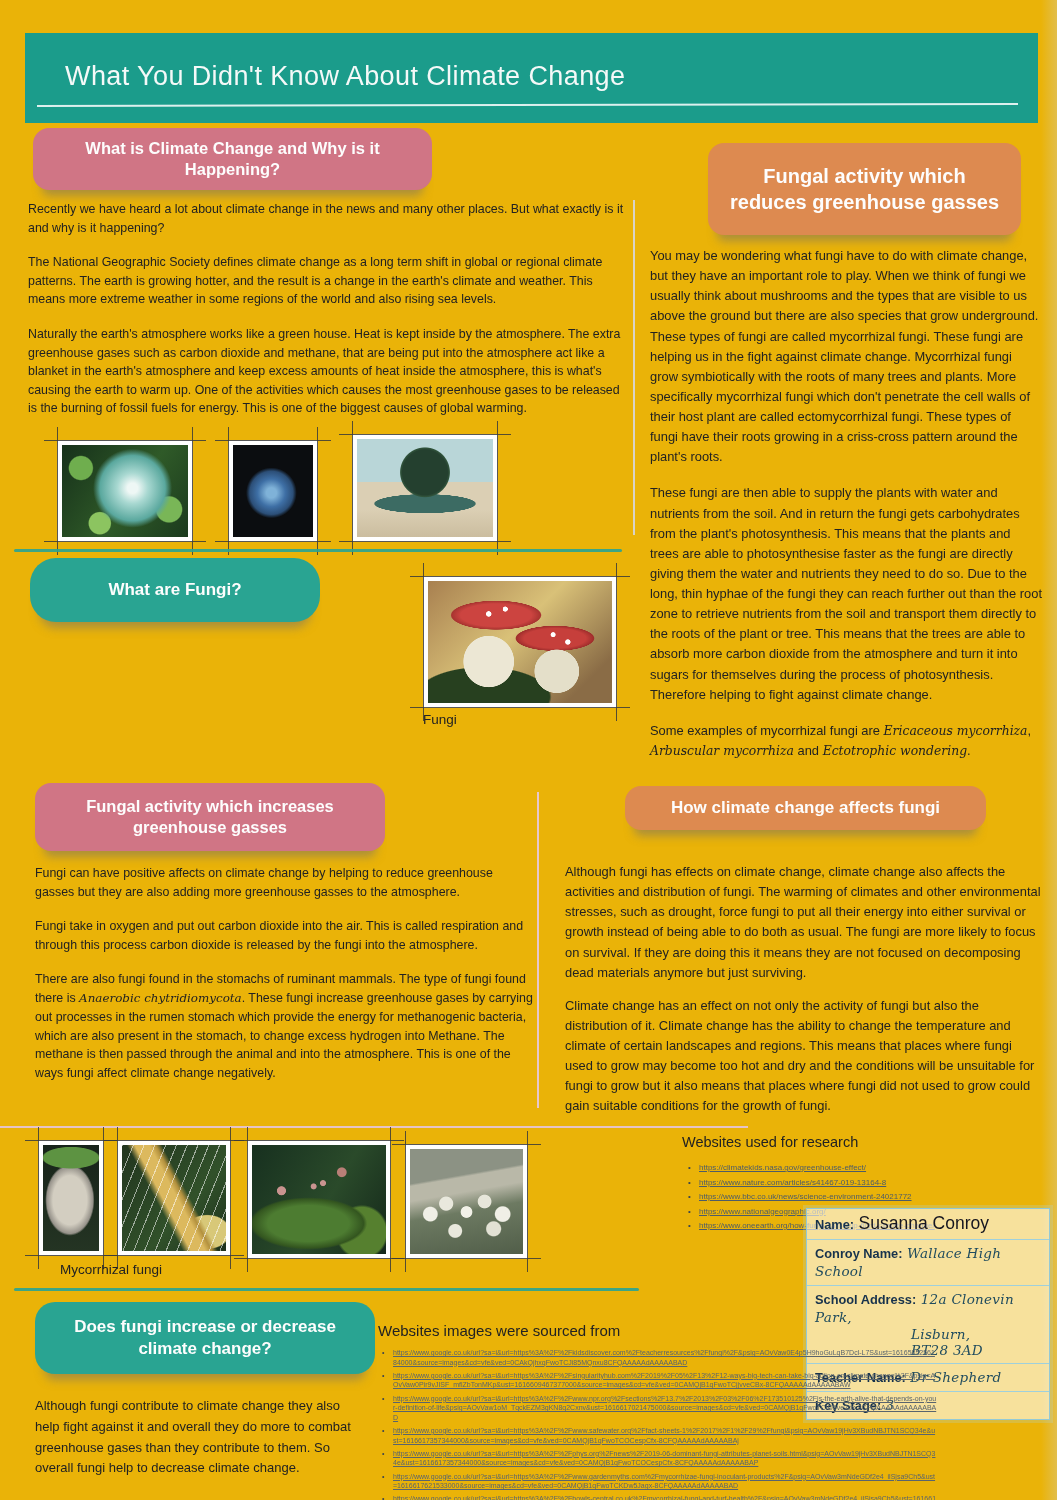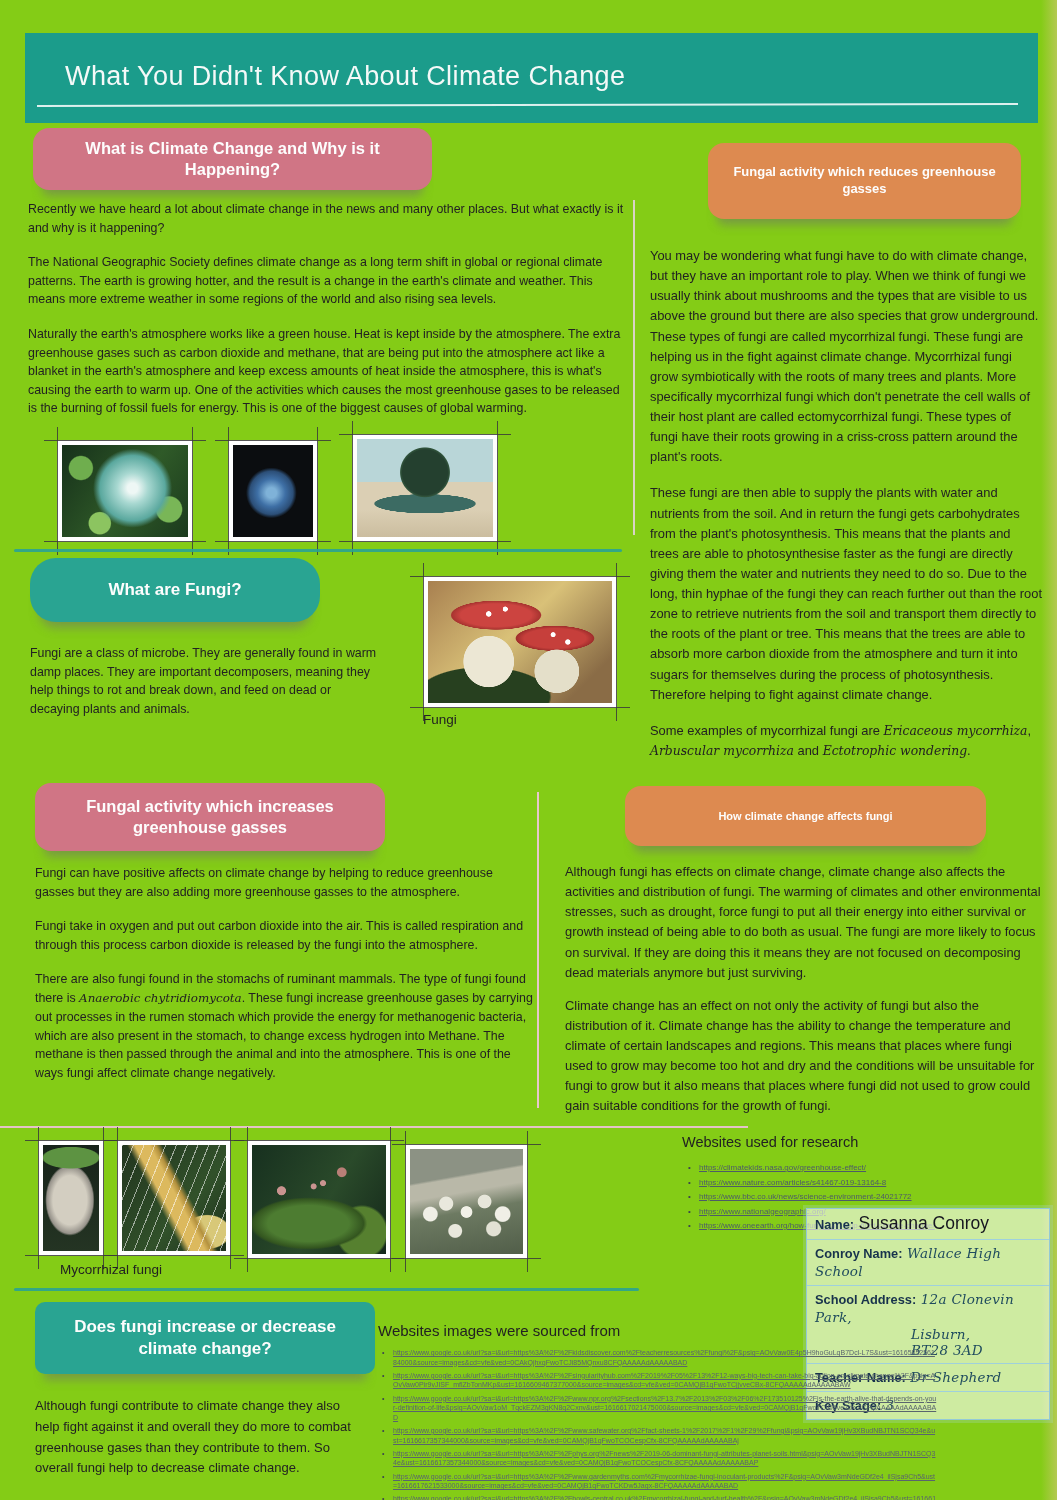--- a/index.html
+++ b/index.html
@@ -1,16 +1,16 @@
 <!DOCTYPE html>
 <html><head>
 <meta charset="utf-8">
 <style>
   html,body{margin:0;padding:0;background:#e8e8e4;}
-  .page{position:relative;width:1057px;height:1500px;margin:0 auto;background:#84cc16;
+  .page{position:relative;width:1057px;height:1500px;margin:0 auto;background:#eab308;
         font-family:"Liberation Sans", sans-serif;color:#1f1f1f;overflow:hidden;}
   .scan-strip{position:absolute;right:0;top:0;width:16px;height:100%;
         background:linear-gradient(to left, rgba(219,199,130,.55), rgba(219,199,130,0));}
   
   .banner{position:absolute;left:25px;top:33px;width:1013px;height:90px;background:#1b9c8b;}
   .banner h1{margin:0;padding:28px 0 0 40px;font-size:27px;font-weight:400;color:#f4f9f8;letter-spacing:.4px;}
   .banner::after{content:"";position:absolute;left:12px;right:20px;bottom:17px;height:2px;
         background:rgba(255,255,255,.85);transform:rotate(-.12deg);}
   
   .hdr{position:absolute;display:flex;align-items:center;justify-content:center;text-align:center;
@@ -116,21 +116,21 @@
 <div class="page">
   <div class="scan-strip"></div>
 
   <div class="banner">
     <h1>What You Didn't Know About Climate Change</h1>
   </div>
 
   <div class="hdr pink" style="left:33px;top:128px;width:347px;height:62px;border-radius:16px;font-size:16.5px;padding:0 26px;">
     <span>What is Climate Change and Why is it Happening?</span>
   </div>
-  <div class="hdr orange" style="left:708px;top:143px;width:277px;height:76px;border-radius:16px;font-size:13px;padding:0 18px;">
+  <div class="hdr orange" style="left:708px;top:143px;width:277px;height:92px;border-radius:16px;font-size:20px;padding:0 18px;">
     <span>Fungal activity which reduces greenhouse gasses</span>
   </div>
 
   <div class="vline" style="left:633px;top:200px;height:335px;background:#d9d3c7;"></div>
 
   <div class="txt" style="left:28px;top:200px;width:604px;">
     <p>Recently we have heard a lot about climate change in the news and many other places. But what exactly is it and why is it happening?</p>
     <p>The National Geographic Society defines climate change as a long term shift in global or regional climate patterns. The earth is growing hotter, and the result is a change in the earth's climate and weather. This means more extreme weather in some regions of the world and also rising sea levels.</p>
     <p>Naturally the earth's atmosphere works like a green house. Heat is kept inside by the atmosphere. The extra greenhouse gases such as carbon dioxide and methane, that are being put into the atmosphere act like a blanket in the earth's atmosphere and keep excess amounts of heat inside the atmosphere, this is what's causing the earth to warm up. One of the activities which causes the most greenhouse gases to be released is the burning of fossil fuels for energy. This is one of the biggest causes of global warming.</p>
   </div>
@@ -145,43 +145,40 @@
   </div>
   <div class="frame" style="left:352px;top:434px;width:146px;height:108px;">
     <span class="vm"></span>
     <div class="photo ph-earth-melt"></div>
   </div>
 
   <div class="tline" style="left:14px;top:549px;width:608px;"></div>
 
   <div class="hdr teal" style="left:30px;top:558px;width:290px;height:64px;border-radius:26px;font-size:17px;">
     <span>What are Fungi?</span>
-  </div>
-  <div class="txt" style="left:30px;top:644px;width:350px;">
-    <p>Fungi are a class of microbe. They are generally found in warm damp places. They are important decomposers, meaning they help things to rot and break down, and feed on dead or decaying plants and animals.</p>
   </div>
 
   <div class="frame" style="left:423px;top:576px;width:194px;height:132px;">
     <span class="vm"></span>
     <div class="photo ph-mushroom"></div>
   </div>
   <div class="caption" style="left:423px;top:712px;width:194px;">Fungi</div>
 
   <div class="txt rc" style="left:650px;top:246px;width:392px;">
     <p>You may be wondering what fungi have to do with climate change, but they have an important role to play. When we think of fungi we usually think about mushrooms and the types that are visible to us above the ground but there are also species that grow underground. These types of fungi are called mycorrhizal fungi. These fungi are helping us in the fight against climate change. Mycorrhizal fungi grow symbiotically with the roots of many trees and plants. More specifically mycorrhizal fungi which don't penetrate the cell walls of their host plant are called ectomycorrhizal fungi. These types of fungi have their roots growing in a criss-cross pattern around the plant's roots.</p>
     <p>These fungi are then able to supply the plants with water and nutrients from the soil. And in return the fungi gets carbohydrates from the plant's photosynthesis. This means that the plants and trees are able to photosynthesise faster as the fungi are directly giving them the water and nutrients they need to do so. Due to the long, thin hyphae of the fungi they can reach further out than the root zone to retrieve nutrients from the soil and transport them directly to the roots of the plant or tree. This means that the trees are able to absorb more carbon dioxide from the atmosphere and turn it into sugars for themselves during the process of photosynthesis. Therefore helping to fight against climate change.</p>
     <p>
       <span>Some examples of mycorrhizal fungi are </span><span class="it">Ericaceous mycorrhiza</span><span>, </span><span class="it">Arbuscular mycorrhiza</span><span> and </span><span class="it">Ectotrophic wondering</span><span>.</span>
     </p>
   </div>
 
   <div class="hdr pink" style="left:35px;top:783px;width:310px;height:68px;border-radius:16px;font-size:16.5px;padding:0 20px;">
     <span>Fungal activity which increases greenhouse gasses</span>
   </div>
-  <div class="hdr orange" style="left:625px;top:786px;width:325px;height:60px;border-radius:16px;font-size:11px;padding:0 18px;">
+  <div class="hdr orange" style="left:625px;top:786px;width:325px;height:44px;border-radius:16px;font-size:17px;padding:0 18px;">
     <span>How climate change affects fungi</span>
   </div>
 
   <div class="vline" style="left:537px;top:792px;height:316px;background:#e8c7cc;"></div>
 
   <div class="txt" style="left:35px;top:864px;width:498px;">
     <p>Fungi can have positive affects on climate change by helping to reduce greenhouse gasses but they are also adding more greenhouse gasses to the atmosphere.</p>
     <p>Fungi take in oxygen and put out carbon dioxide into the air. This is called respiration and through this process carbon dioxide is released by the fungi into the atmosphere.</p>
     <p>
       <span>There are also fungi found in the stomachs of ruminant mammals. The type of fungi found there is </span><span class="it">Anaerobic chytridiomycota</span><span>. These fungi increase greenhouse gases by carrying out processes in the rumen stomach which provide the energy for methanogenic bacteria, which are also present in the stomach, to change excess hydrogen into Methane. The methane is then passed through the animal and into the atmosphere. This is one of the ways fungi affect climate change negatively.</span>
@@ -242,21 +239,21 @@
       <span class="hand">Dr Shepherd</span>
     </div>
     <div class="row">
       <span class="label">Key Stage:</span>
       <span class="hand">3</span>
     </div>
   </div>
 
   <div class="tline" style="left:14px;top:1288px;width:625px;"></div>
 
-  <div class="hdr teal" style="left:35px;top:1302px;width:312px;height:72px;border-radius:10px;font-size:17px;padding:0 14px;">
+  <div class="hdr teal" style="left:35px;top:1302px;width:312px;height:72px;border-radius:20px;font-size:17px;padding:0 14px;">
     <span>Does fungi increase or decrease climate change?</span>
   </div>
   <div class="txt" style="left:35px;top:1396px;width:330px;font-size:13px;line-height:1.6;">
     <p>Although fungi contribute to climate change they also help fight against it and overall they do more to combat greenhouse gases than they contribute to them. So overall fungi help to decrease climate change.</p>
   </div>
 
   <div class="links-h" style="left:378px;top:1322px;font-size:15px;">Websites images were sourced from</div>
   <ul class="links sources" style="left:382px;top:1348px;width:556px;">
     <li><span>https://www.google.co.uk/url?sa=i&amp;url=https%3A%2F%2Fkidsdiscover.com%2Fteacherresources%2Ffungi%2F&amp;psig=AOvVaw0E4p5H9hoGuLqB7Dcl-L7S&amp;ust=1616585256184000&amp;source=images&amp;cd=vfe&amp;ved=0CAkQjhxqFwoTCJi85MQnxu8CFQAAAAAdAAAAABAD</span></li>
     <li><span>https://www.google.co.uk/url?sa=i&amp;url=https%3A%2F%2Fsingularityhub.com%2F2019%2F05%2F13%2F12-ways-big-tech-can-take-big-action-on-climate-change%2F&amp;psig=AOvVaw0Pir9vJISF_mflZbTonMKp&amp;ust=1616609467377000&amp;source=images&amp;cd=vfe&amp;ved=0CAMQjB1qFwoTCjjvveCBx-8CFQAAAAAdAAAAABAW</span></li>

